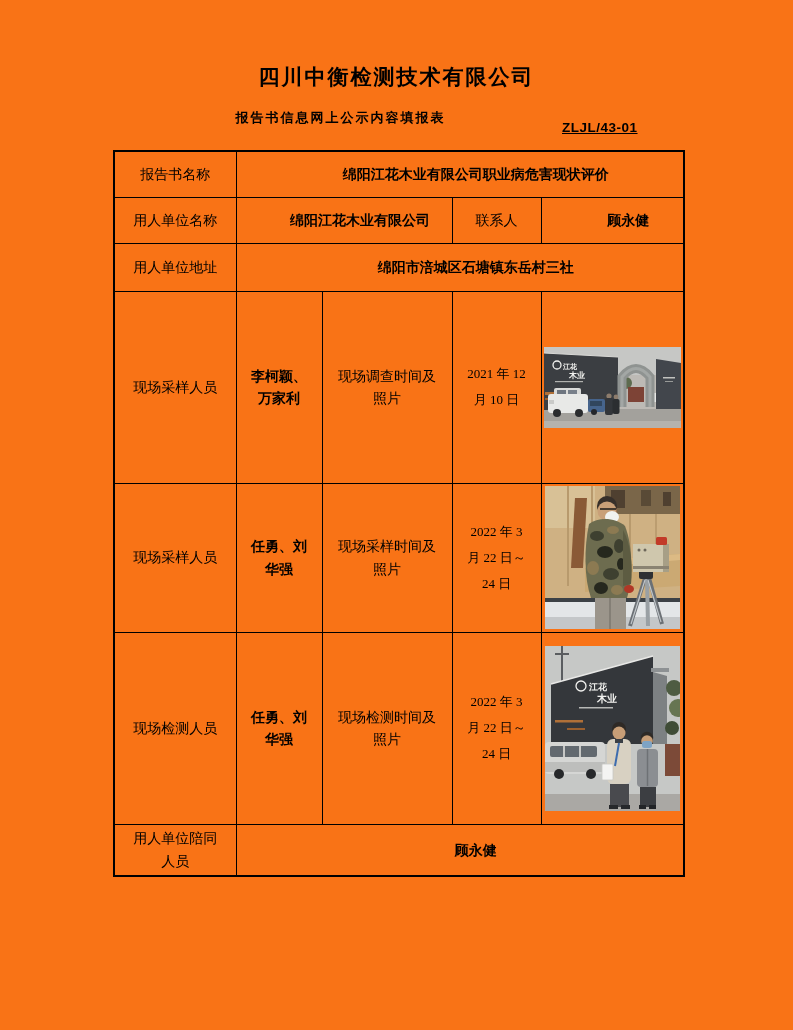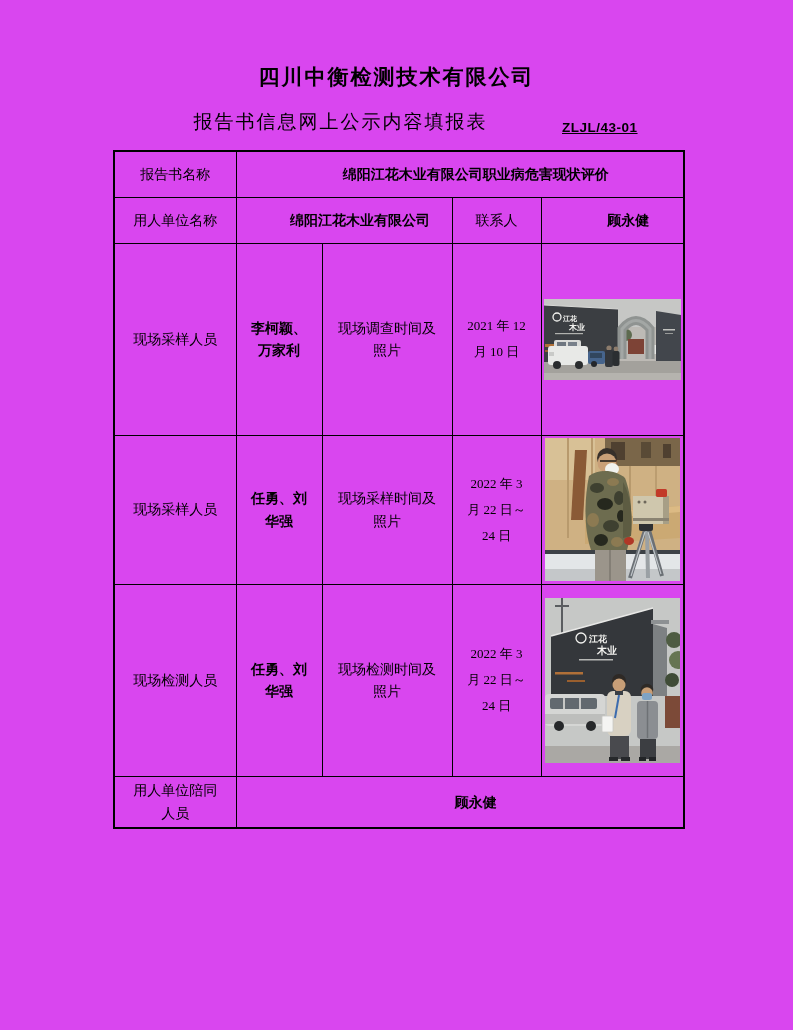--- a/index.html
+++ b/index.html
@@ -1,21 +1,21 @@
 <!DOCTYPE html>
 <html><head>
 <meta charset="utf-8">
 <style>
   html,body{margin:0;padding:0;background:#ffffff;}
-  .page{position:relative;width:793px;height:1030px;background:#d946ef;overflow:hidden;
+  .page{position:relative;width:793px;height:1030px;background:#f97316;overflow:hidden;
         font-family:"Liberation Sans",sans-serif;color:#000;}
   .doc-title{position:absolute;top:63px;left:0;width:793px;text-align:center;
              font-size:21px;font-weight:bold;letter-spacing:2px;}
   .form-title{position:absolute;top:109px;left:113px;width:455px;text-align:center;
-              font-size:19px;font-weight:normal;letter-spacing:2px;}
+              font-size:13px;font-weight:bold;letter-spacing:2px;}
   .form-code{position:absolute;top:120px;left:562px;font-size:13.5px;font-weight:bold;
              letter-spacing:0.5px;text-decoration:underline;}
   table.main{position:absolute;left:113px;top:150px;width:570px;border-collapse:collapse;
              table-layout:fixed;border:2px solid #000;}
   td{border:1px solid #000;text-align:center;vertical-align:middle;
      font-size:14px;line-height:1.6;padding:2px 12px;overflow:hidden;}
   td.lab{font-weight:normal;padding:2px 13px;}
   td.val{font-weight:bold;padding-left:44px;}
   td.names{font-weight:bold;padding:2px 10px;}
   td.timelab{padding:2px 9px;}
@@ -49,20 +49,24 @@
       <td class="val" colspan="4">绵阳江花木业有限公司职业病危害现状评价</td>
     </tr>
 
     <tr class="r2">
       <td class="lab">用人单位名称</td>
       <td class="val" colspan="2">绵阳江花木业有限公司</td>
       <td class="lab">联系人</td>
       <td class="val">顾永健</td>
     </tr>
 
+    <tr class="r3">
+      <td class="lab">用人单位地址</td>
+      <td class="val" colspan="4">绵阳市涪城区石塘镇东岳村三社</td>
+    </tr>
 
 
     <tr class="r5">
       <td class="lab">现场采样人员</td>
       <td class="names">李柯颖、万家利</td>
       <td class="timelab">现场调查时间及照片</td>
       <td class="date">2021 年 12 月 10 日</td>
       <td class="photo">
 
         <svg class="ph" width="137" height="81" viewBox="0 0 137 81">

